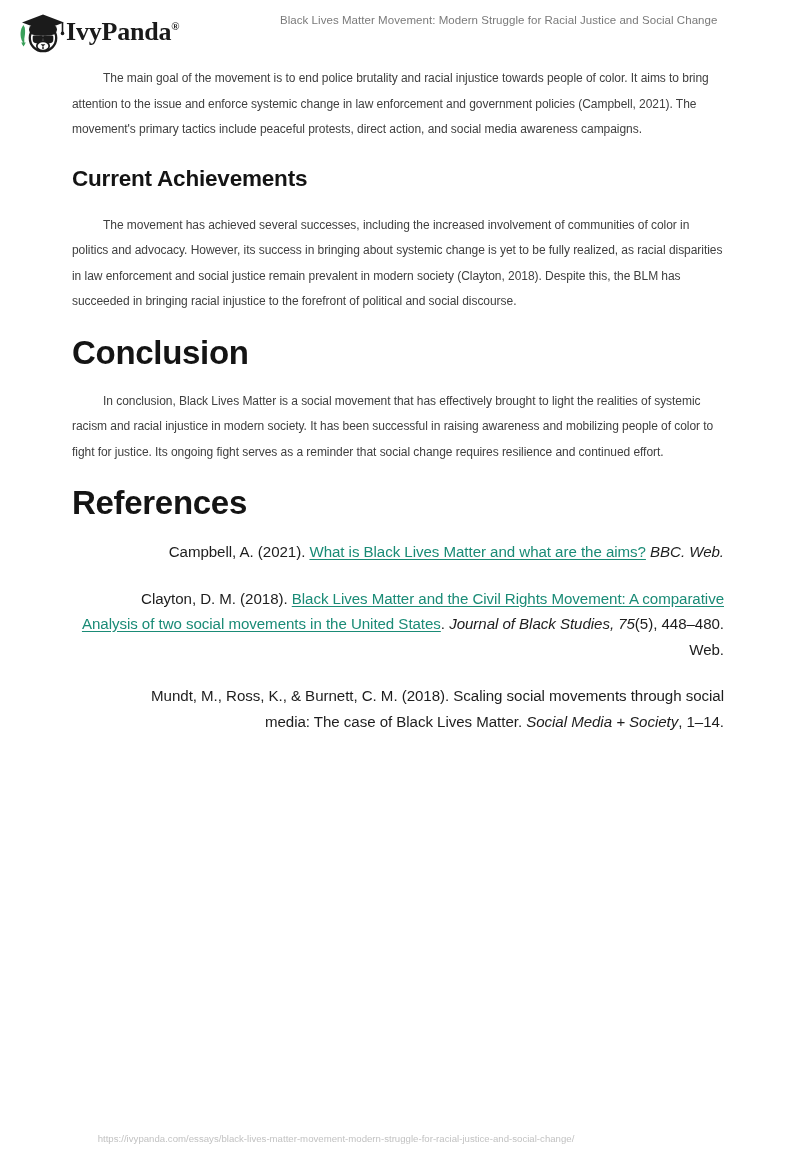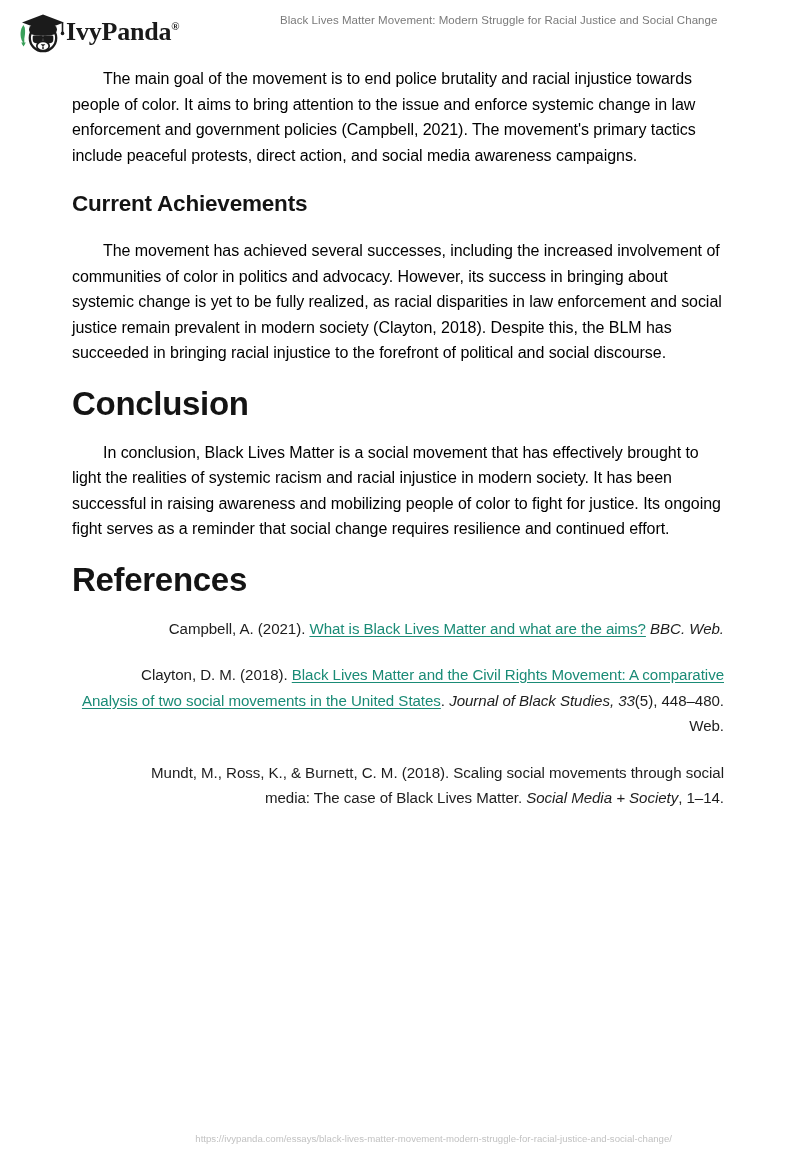--- a/index.html
+++ b/index.html
@@ -66,24 +66,24 @@
 
   
   .article {
     position: absolute;
     left: 72px;
     top: 66px;
     width: 652px;
   }
   p.body-text {
     margin: 0 0 22px 0;
-    font-size: 16px;
+    font-size: 12px;
     line-height: 25.5px;
     text-indent: 31px;
-    color: #000000;
+    color: #404040;
     letter-spacing: -0.05px;
   }
   h1.section-title {
     margin: 9px 0 20px 0;
     font-size: 33px;
     line-height: 32px;
     font-weight: bold;
     color: #141414;
     letter-spacing: -0.3px;
   }
@@ -113,21 +113,21 @@
   .ital {
     font-style: italic;
   }
 
   
   .page-footer {
     position: absolute;
     left: 0;
     top: 1128px;
     width: 672px;
-    text-align: right;
+    text-align: center;
   }
   .footer-url {
     font-size: 9.6px;
     color: #c2c2c2;
     letter-spacing: 0.02px;
     white-space: nowrap;
   }
 </style>
 </head>
 <body>
@@ -179,21 +179,21 @@
 
   <p class="body-text">In conclusion, Black Lives Matter is a social movement that has effectively brought to light the realities of systemic racism and racial injustice in modern society. It has been successful in raising awareness and mobilizing people of color to fight for justice. Its ongoing fight serves as a reminder that social change requires resilience and continued effort.</p>
 
   <h1 class="section-title">References</h1>
 
   <p class="reference">
     <span>Campbell, A. (2021). </span><a class="ref-link">What is Black Lives Matter and what are the aims?</a><span> </span><span class="ital">BBC. Web.</span><span></span>
   </p>
 
   <p class="reference">
-    <span>Clayton, D. M. (2018). </span><a class="ref-link">Black Lives Matter and the Civil Rights Movement: A comparative Analysis of two social movements in the United States</a><span>. </span><span class="ital">Journal of Black Studies, 33</span><span>(5), 448–480. Web.</span>
+    <span>Clayton, D. M. (2018). </span><a class="ref-link">Black Lives Matter and the Civil Rights Movement: A comparative Analysis of two social movements in the United States</a><span>. </span><span class="ital">Journal of Black Studies, 75</span><span>(5), 448–480. Web.</span>
   </p>
 
   <p class="reference">
     <span>Mundt, M., Ross, K., &amp; Burnett, C. M. (2018). Scaling social movements through social media: The case of Black Lives Matter. </span><span class="ital">Social Media + Society</span><span>, 1–14.</span>
   </p>
 
 </div>
 
 <div class="page-footer">
   <span class="footer-url">https://ivypanda.com/essays/black-lives-matter-movement-modern-struggle-for-racial-justice-and-social-change/</span>

